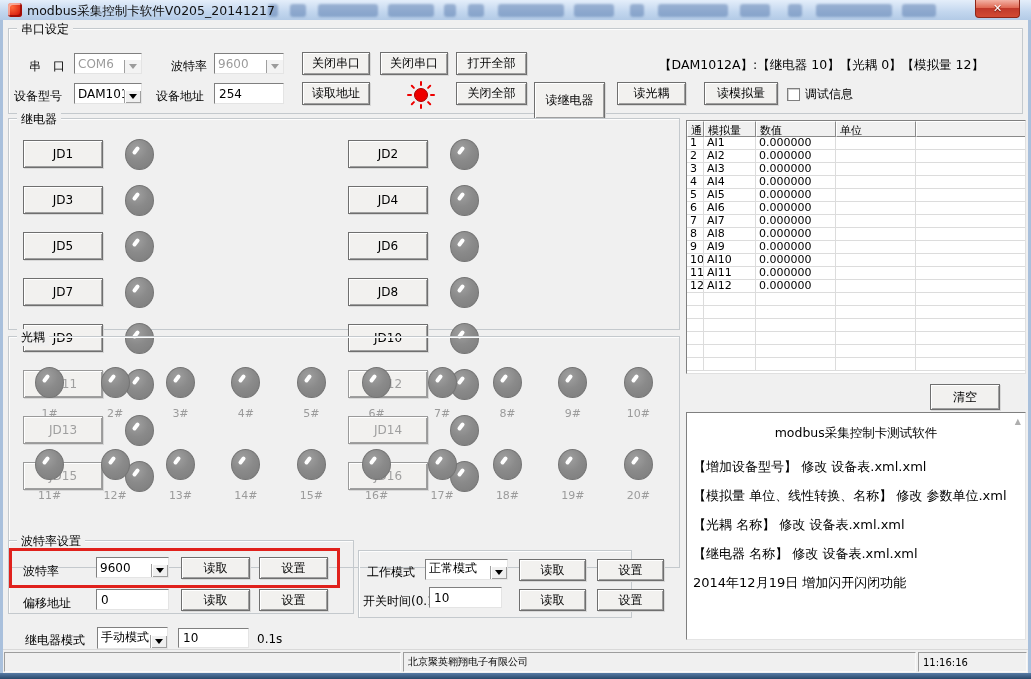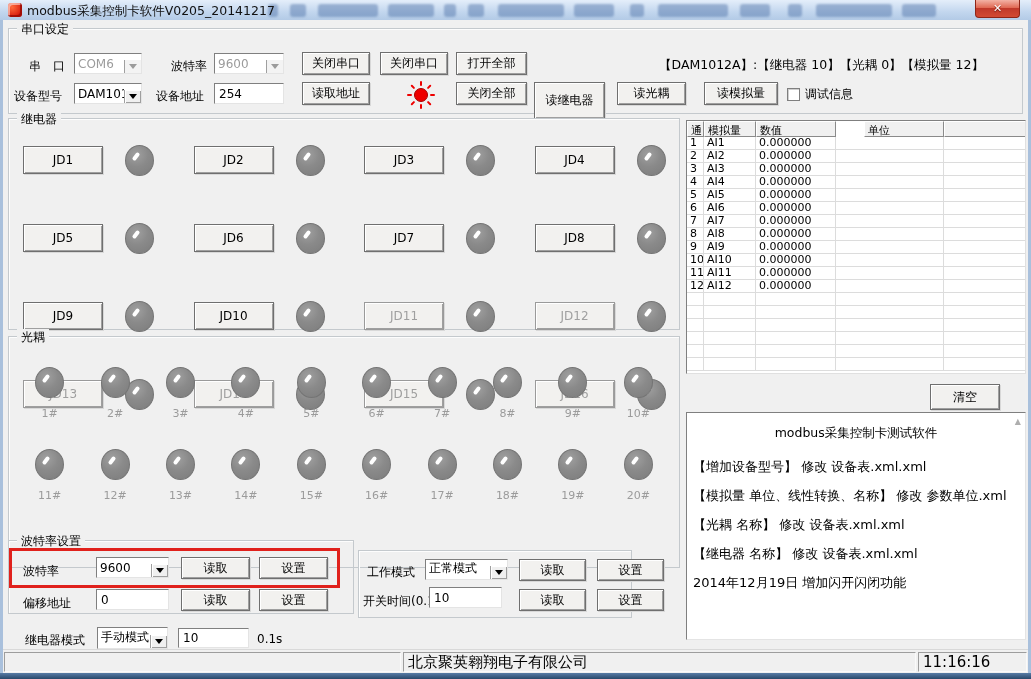--- a/index.html
+++ b/index.html
@@ -57,22 +57,22 @@
     box-shadow:inset 1px 1px 0 #cfcfcf; }
 
   
   #g-serial{ left:8px; top:28px; width:1015px; height:86px; }
   #summary{ position:absolute; left:650px; top:28px; font-size:12.5px; white-space:nowrap; }
   #cb-debug{ position:absolute; left:778px; top:57px; display:flex; gap:5px; align-items:center; }
   #led-serial{ position:absolute; left:398px; top:52px; width:28px; height:28px; }
 
   
   #g-relay{ left:8px; top:118px; width:672px; height:212px; }
-  #relay-grid{ position:absolute; left:14px; top:18px; right:6px; display:grid;
-    grid-template-columns:repeat(4,1fr); grid-auto-rows:46px; align-items:center;gap:32px; }
+  #relay-grid{ position:absolute; left:14px; top:12px; right:6px; display:grid;
+    grid-template-columns:repeat(2,1fr); grid-auto-rows:46px; align-items:center; }
   .relay-cell{ display:flex; align-items:center; }
   .relay-btn{ position:static; width:80px; height:28px; }
   .relay-cell .led{ margin-left:22px; }
 
   
   #g-opto{ left:8px; top:336px; width:672px; height:232px; }
   #opto-grid{ position:absolute; left:8px; top:14px; right:8px; display:grid;
     grid-template-columns:repeat(10,1fr); }
   .opto-cell{ height:82px; display:flex; flex-direction:column; align-items:center; padding-top:16px; }
   .opto-cell .led{ margin-bottom:9px; }
@@ -80,21 +80,21 @@
 
   
   #tbl{ position:absolute; left:686px; top:120px; width:340px; height:254px; background:#fff;
     border:1px solid; border-color:#7f7f7f #e0e0e0 #e0e0e0 #7f7f7f; font-size:11px; overflow:hidden; }
   #thead{ display:flex; height:16px; }
   .th{ background:#f0f0f0; border:1px solid; border-color:#fff #8a8a8a #8a8a8a #fff;
     padding:1px 3px; white-space:nowrap; overflow:hidden; }
   .trow{ display:flex; height:13px; border-bottom:1px solid #dcdcdc; }
   .td{ border-right:1px solid #dcdcdc; padding:0 3px; line-height:12px;
     white-space:nowrap; overflow:hidden; }
-  .c0{ width:17px; } .c1{ width:52px; } .c2{ width:80px; } .c3{ width:80px;margin-left:28px; } .c4{ flex:1; border-right:none; }
+  .c0{ width:17px; } .c1{ width:52px; } .c2{ width:80px; } .c3{ width:80px; } .c4{ flex:1; border-right:none; }
   #btn-clear{ left:930px; top:384px; width:70px; height:26px; }
 
   
   #info{ position:absolute; left:686px; top:412px; width:340px; height:228px; background:#fff;
     border:1px solid; border-color:#7f7f7f #e4e4e4 #e4e4e4 #7f7f7f; padding:10px 6px 0 6px; overflow:hidden; }
   #info .ititle{ text-align:center; margin:2px 0 16px 0; font-size:12.5px; }
   .iline{ margin-bottom:11px; font-size:13px; line-height:18px; white-space:nowrap; }
   #info-scroll{ position:absolute; top:5px; right:4px; font-size:8px; color:#aeaeae; line-height:8px; }
 
   
@@ -105,21 +105,21 @@
   
   #g-work{ left:358px; top:550px; width:274px; height:68px; }
 
   
   #rmode{ position:absolute; left:25px; top:627px; width:320px; height:24px; }
 
   
   #status{ position:absolute; left:3px; top:649px; width:1025px; height:25px; background:#f0f0f0;
     border-top:1px solid #d9d9d9; display:flex; gap:2px; padding:2px 1px 2px 1px; }
   .scell{ border:1px solid; border-color:#9d9d9d #fafafa #fafafa #9d9d9d;
-    display:flex; align-items:center; padding:0 4px; font-size:15px; white-space:nowrap; overflow:hidden; }
+    display:flex; align-items:center; padding:0 4px; font-size:10px; white-space:nowrap; overflow:hidden; }
   #sc1{ width:397px; } #sc2{ width:513px; } #sc3{ flex:1; }
 </style>
 </head>
 <body>
 
 <div id="win">
 
   <div id="titlebar">
     <div>
       <div class="blob" style="left:268px;width:10px"></div>

